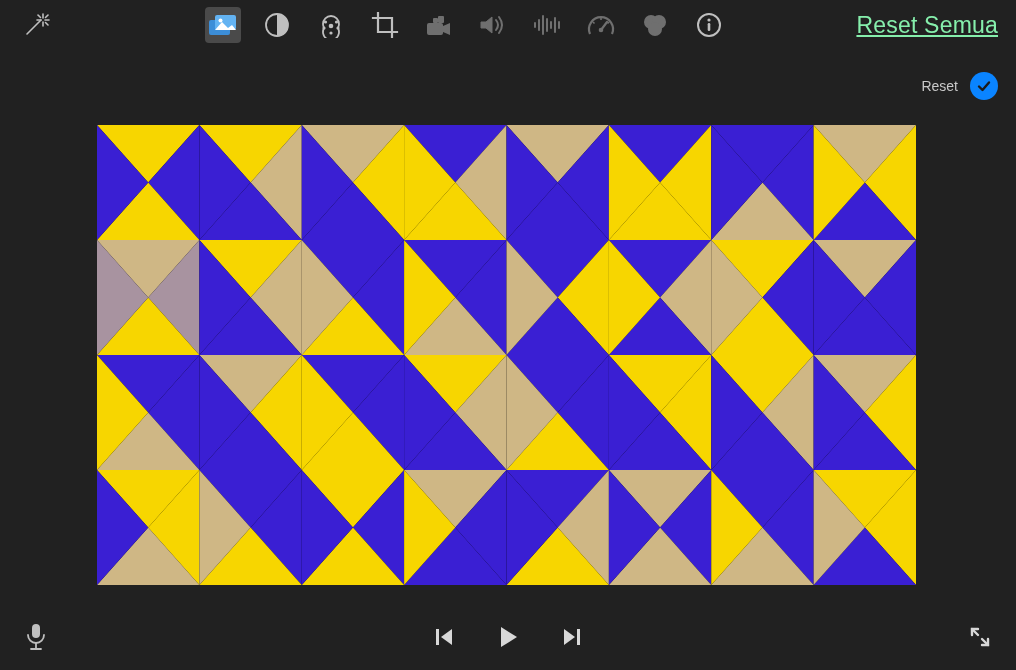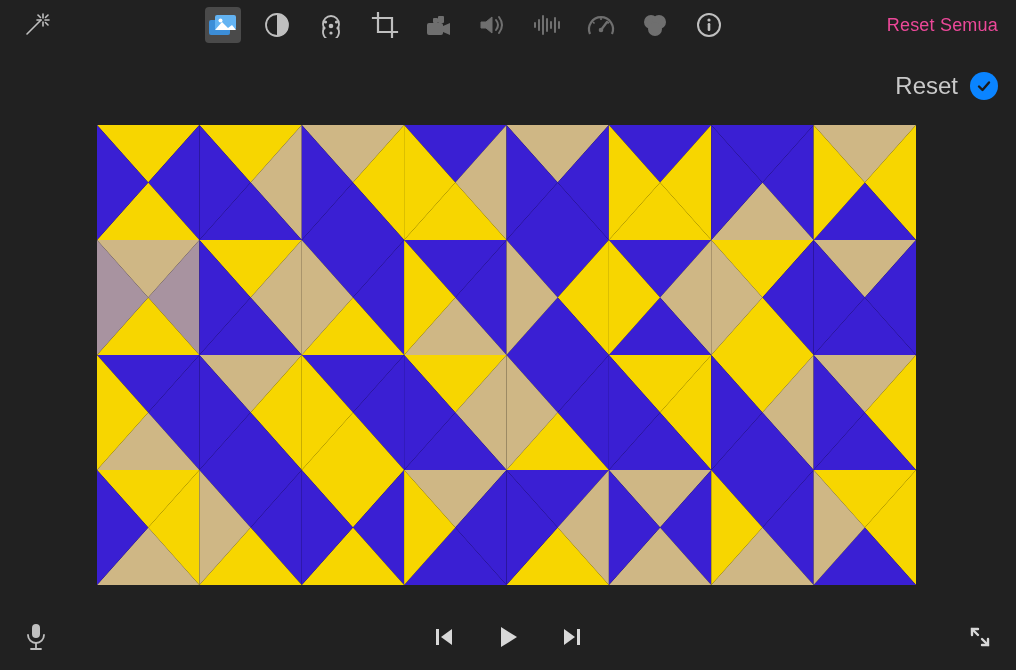--- a/index.html
+++ b/index.html
@@ -7,30 +7,30 @@
   .app { width: 1016px; height: 670px; position: relative; }
 
   
   .toolbar-top { position: absolute; top: 0; left: 0; right: 0; height: 50px; display: flex; align-items: center; padding: 0 18px; }
   .toolbar-top .wand { margin-right: auto; }
   .toolbar-top .tool-strip { position: absolute; left: 205px; top: 7px; display: flex; align-items: center; gap: 18px; }
   .toolbar-top .reset-all-wrap { margin-left: auto; }
   .icon-btn { width: 36px; height: 36px; display: flex; align-items: center; justify-content: center; border-radius: 4px; }
   .icon-btn.selected { background: #4a4a4a; }
   .icon-btn svg { display: block; }
-  .reset-all { font-size: 18px; color: #ec4899; letter-spacing: 0.2px; }
+  .reset-all { font-size: 23px; color: #86efac; letter-spacing: 0.2px; text-decoration: underline; }
 
   
   .subbar { position: absolute; top: 62px; left: 0; right: 0; height: 48px; display: flex; align-items: center; }
   .subbar .color-controls { position: absolute; left: 355px; display: flex; align-items: center; gap: 10px; }
   .subbar .reset-wrap { position: absolute; right: 18px; display: flex; align-items: center; gap: 12px; }
   .color-label { font-size: 18px; color: #c9c9c9; }
   .color-well { width: 36px; height: 32px; border: 1px solid #686868; border-radius: 3px; background: #3a3a3a; display: flex; align-items: center; justify-content: center; cursor: pointer; }
   .color-well .swatch { width: 22px; height: 20px; }
-  .reset-label { font-size: 24px; color: #c9c9c9; }
+  .reset-label { font-size: 14px; color: #c9c9c9; }
   .check-circle { width: 28px; height: 28px; border-radius: 50%; background: #0a84ff; display: flex; align-items: center; justify-content: center; }
   .check-circle svg { display: block; }
 
   
   .viewer { position: absolute; left: 97px; top: 125px; width: 819px; height: 460px; background: #000; }
   .viewer svg { width: 100%; height: 100%; display: block; }
 
   
   .bottombar { position: absolute; left: 0; right: 0; bottom: 0; height: 66px; display: flex; align-items: center; padding: 0 18px; }
   .bottombar .mic { margin-right: auto; }

